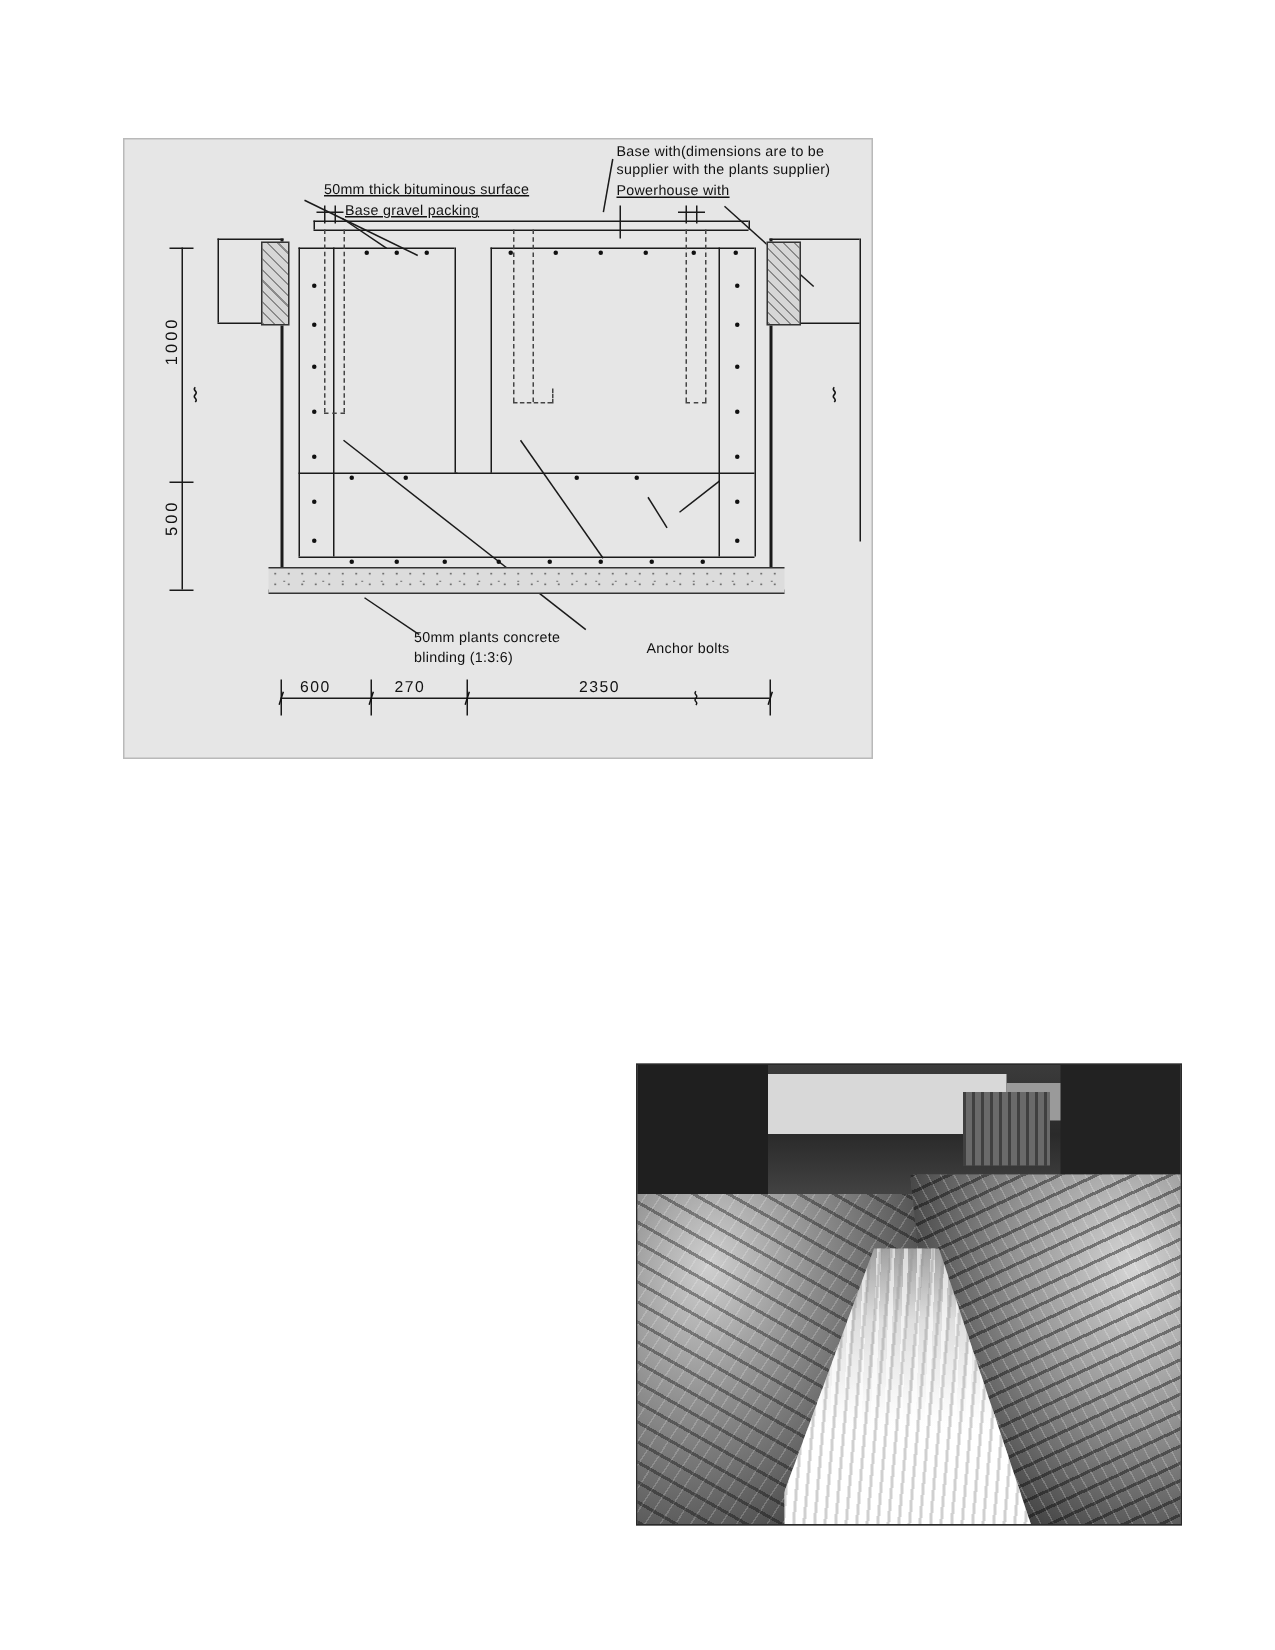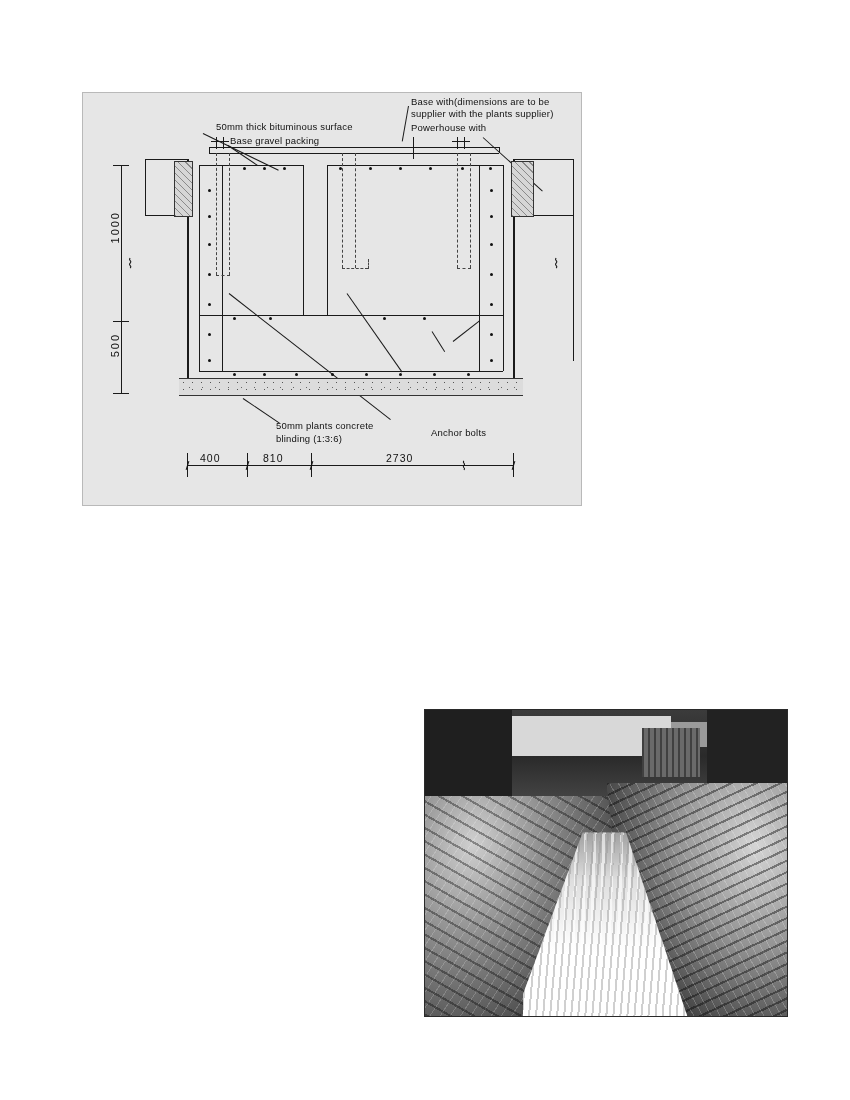--- a/index.html
+++ b/index.html
@@ -27,21 +27,21 @@
   }
 
   .dtext {
     position: absolute;
     font-family: "Liberation Sans", sans-serif;
     font-size: 9.5px;
     color: #111;
     white-space: nowrap;
     letter-spacing: 0.2px;
   }
-  .dtext.u { }
+  .dtext.u { text-decoration: underline; }
 
   .ln {
     position: absolute;
     background: #1a1a1a;
   }
   .ln.h { height: 1px; }
   .ln.v { width: 1px; }
   .ln.thick.h { height: 2px; }
   .ln.thick.v { width: 2px; }
 
@@ -332,23 +332,23 @@
   <div class="ln v" style="left:104px; top:360px; height:24px;"></div>
   <div class="ln v" style="left:164px; top:360px; height:24px;"></div>
   <div class="ln v" style="left:228px; top:360px; height:24px;"></div>
   <div class="ln v" style="left:430px; top:360px; height:24px;"></div>
   <div class="tick" style="left:104px; top:368px;"></div>
   <div class="tick" style="left:164px; top:368px;"></div>
   <div class="tick" style="left:228px; top:368px;"></div>
   <div class="tick" style="left:430px; top:368px;"></div>
   <div class="dtext" style="left:378px; top:366px; font-size:12px;">⌇</div>
 
-  <div class="dimtxt" style="left:117px; top:359px;">400</div>
-  <div class="dimtxt" style="left:180px; top:359px;">810</div>
-  <div class="dimtxt" style="left:303px; top:359px;">2730</div>
+  <div class="dimtxt" style="left:117px; top:359px;">600</div>
+  <div class="dimtxt" style="left:180px; top:359px;">270</div>
+  <div class="dimtxt" style="left:303px; top:359px;">2350</div>
 </div>
 
 <div id="photo-figure">
   <div class="ph" id="sky"></div>
   <div class="ph" id="skyband"></div>
   <div class="ph" id="skyband2"></div>
   <div class="ph" id="dark-top-left"></div>
   <div class="ph" id="dark-top-right"></div>
   <div class="ph" id="bldg"></div>
   <div class="ph" id="far-wall"></div>

